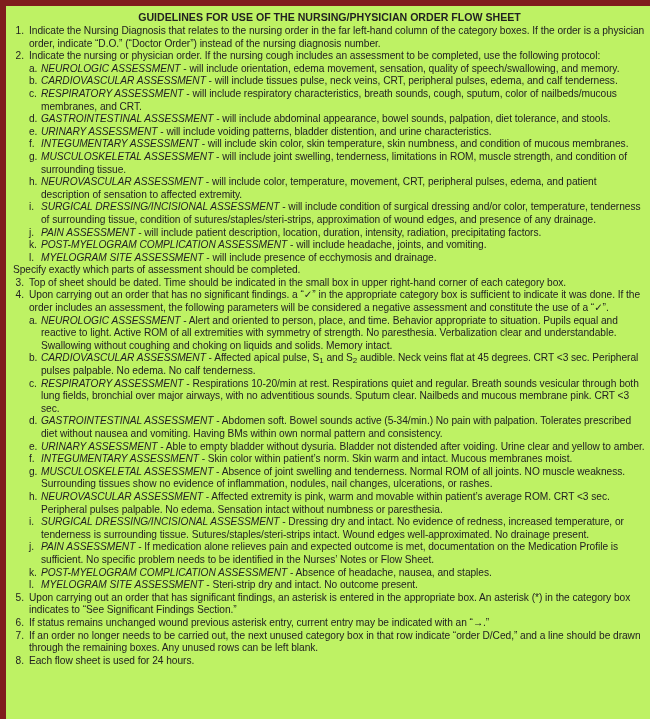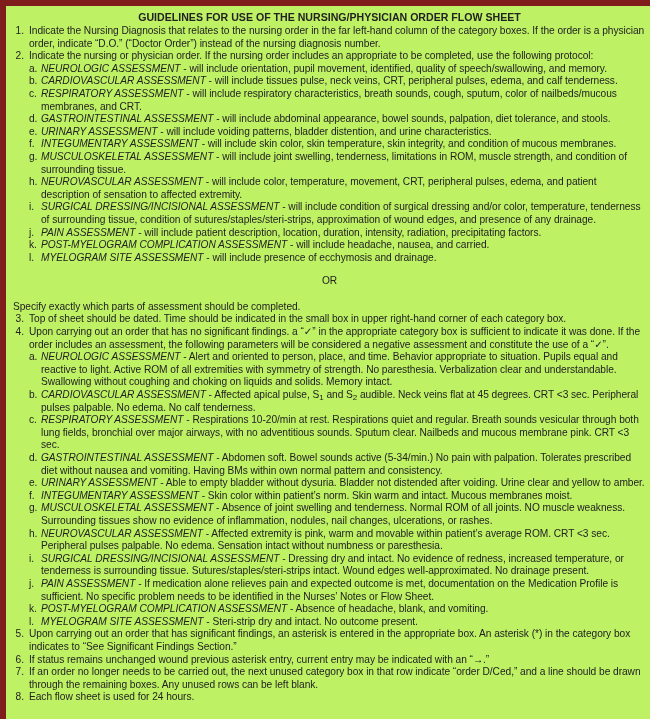--- a/index.html
+++ b/index.html
@@ -38,75 +38,74 @@
 <div class="sheet">
   <div class="inner">
     <h1>GUIDELINES FOR USE OF THE NURSING/PHYSICIAN ORDER FLOW SHEET</h1>
 
     <div class="item">
       <span class="num">1.</span>
       <span class="txt">Indicate the Nursing Diagnosis that relates to the nursing order in the far left-hand column of the category boxes. If the order is a physician order, indicate “D.O.” (“Doctor Order”) instead of the nursing diagnosis number.</span>
     </div>
     <div class="item">
       <span class="num">2.</span>
-      <span class="txt">Indicate the nursing or physician order. If the nursing order includes an appropriate to be completed, use the following protocol:</span>
+      <span class="txt">Indicate the nursing or physician order. If the nursing cough includes an assessment to be completed, use the following protocol:</span>
     </div>
 
     <div id="protocol-list">
         <div class="sub">
           <span class="subl">a.</span>
-          <span class="subt"><span class="cat">NEUROLOGIC ASSESSMENT</span><span> - will include orientation, pupil movement, identified, quality of speech/swallowing, and memory.</span></span>
+          <span class="subt"><span class="cat">NEUROLOGIC ASSESSMENT</span><span> - will include orientation, edema movement, sensation, quality of speech/swallowing, and memory.</span></span>
         </div>
         <div class="sub">
           <span class="subl">b.</span>
           <span class="subt"><span class="cat">CARDIOVASCULAR ASSESSMENT</span><span> - will include tissues pulse, neck veins, CRT, peripheral pulses, edema, and calf tenderness.</span></span>
         </div>
         <div class="sub">
           <span class="subl">c.</span>
           <span class="subt"><span class="cat">RESPIRATORY ASSESSMENT</span><span> - will include respiratory characteristics, breath sounds, cough, sputum, color of nailbeds/mucous membranes, and CRT.</span></span>
         </div>
         <div class="sub">
           <span class="subl">d.</span>
           <span class="subt"><span class="cat">GASTROINTESTINAL ASSESSMENT</span><span> - will include abdominal appearance, bowel sounds, palpation, diet tolerance, and stools.</span></span>
         </div>
         <div class="sub">
           <span class="subl">e.</span>
           <span class="subt"><span class="cat">URINARY ASSESSMENT</span><span> - will include voiding patterns, bladder distention, and urine characteristics.</span></span>
         </div>
         <div class="sub">
           <span class="subl">f.</span>
-          <span class="subt"><span class="cat">INTEGUMENTARY ASSESSMENT</span><span> - will include skin color, skin temperature, skin integrity, and condition of mucous membranes.</span></span>
+          <span class="subt"><span class="cat">INTEGUMENTARY ASSESSMENT</span><span> - will include skin color, skin temperature, skin numbness, and condition of mucous membranes.</span></span>
         </div>
         <div class="sub">
           <span class="subl">g.</span>
           <span class="subt"><span class="cat">MUSCULOSKELETAL ASSESSMENT</span><span> - will include joint swelling, tenderness, limitations in ROM, muscle strength, and condition of surrounding tissue.</span></span>
         </div>
         <div class="sub">
           <span class="subl">h.</span>
           <span class="subt"><span class="cat">NEUROVASCULAR ASSESSMENT</span><span> - will include color, temperature, movement, CRT, peripheral pulses, edema, and patient description of sensation to affected extremity.</span></span>
         </div>
         <div class="sub">
           <span class="subl">i.</span>
           <span class="subt"><span class="cat">SURGICAL DRESSING/INCISIONAL ASSESSMENT</span><span> - will include condition of surgical dressing and/or color, temperature, tenderness of surrounding tissue, condition of sutures/staples/steri-strips, approximation of wound edges, and presence of any drainage.</span></span>
         </div>
         <div class="sub">
           <span class="subl">j.</span>
           <span class="subt"><span class="cat">PAIN ASSESSMENT</span><span> - will include patient description, location, duration, intensity, radiation, precipitating factors.</span></span>
         </div>
         <div class="sub">
           <span class="subl">k.</span>
-          <span class="subt"><span class="cat">POST-MYELOGRAM COMPLICATION ASSESSMENT</span><span> - will include headache, nausea, and carried.</span></span>
+          <span class="subt"><span class="cat">POST-MYELOGRAM COMPLICATION ASSESSMENT</span><span> - will include headache, joints, and vomiting.</span></span>
         </div>
         <div class="sub">
           <span class="subl">l.</span>
           <span class="subt"><span class="cat">MYELOGRAM SITE ASSESSMENT</span><span> - will include presence of ecchymosis and drainage.</span></span>
         </div>
       </div>
 
-    <div class="or">OR</div>
 
     <div class="plain">Specify exactly which parts of assessment should be completed.</div>
 
     <div class="item">
       <span class="num">3.</span>
       <span class="txt">Top of sheet should be dated. Time should be indicated in the small box in upper right-hand corner of each category box.</span>
     </div>
     <div class="item">
       <span class="num">4.</span>
       <span class="txt">Upon carrying out an order that has no significant findings. a “✓” in the appropriate category box is sufficient to indicate it was done. If the order includes an assessment, the following parameters will be considered a negative assessment and constitute the use of a “✓”.</span>
@@ -148,21 +147,21 @@
         <div class="sub">
           <span class="subl">i.</span>
           <span class="subt"><span class="cat">SURGICAL DRESSING/INCISIONAL ASSESSMENT</span><span> - Dressing dry and intact. No evidence of redness, increased temperature, or tenderness is surrounding tissue. Sutures/staples/steri-strips intact. Wound edges well-approximated. No drainage present.</span></span>
         </div>
         <div class="sub">
           <span class="subl">j.</span>
           <span class="subt"><span class="cat">PAIN ASSESSMENT</span><span> - If medication alone relieves pain and expected outcome is met, documentation on the Medication Profile is sufficient. No specific problem needs to be identified in the Nurses’ Notes or Flow Sheet.</span></span>
         </div>
         <div class="sub">
           <span class="subl">k.</span>
-          <span class="subt"><span class="cat">POST-MYELOGRAM COMPLICATION ASSESSMENT</span><span> - Absence of headache, blank, and vomiting.</span></span>
+          <span class="subt"><span class="cat">POST-MYELOGRAM COMPLICATION ASSESSMENT</span><span> - Absence of headache, nausea, and staples.</span></span>
         </div>
         <div class="sub">
           <span class="subl">l.</span>
           <span class="subt"><span class="cat">MYELOGRAM SITE ASSESSMENT</span><span> - Steri-strip dry and intact. No outcome present.</span></span>
         </div>
       </div>
 
     <div id="final-list">
         <div class="item">
           <span class="num">5.</span>

